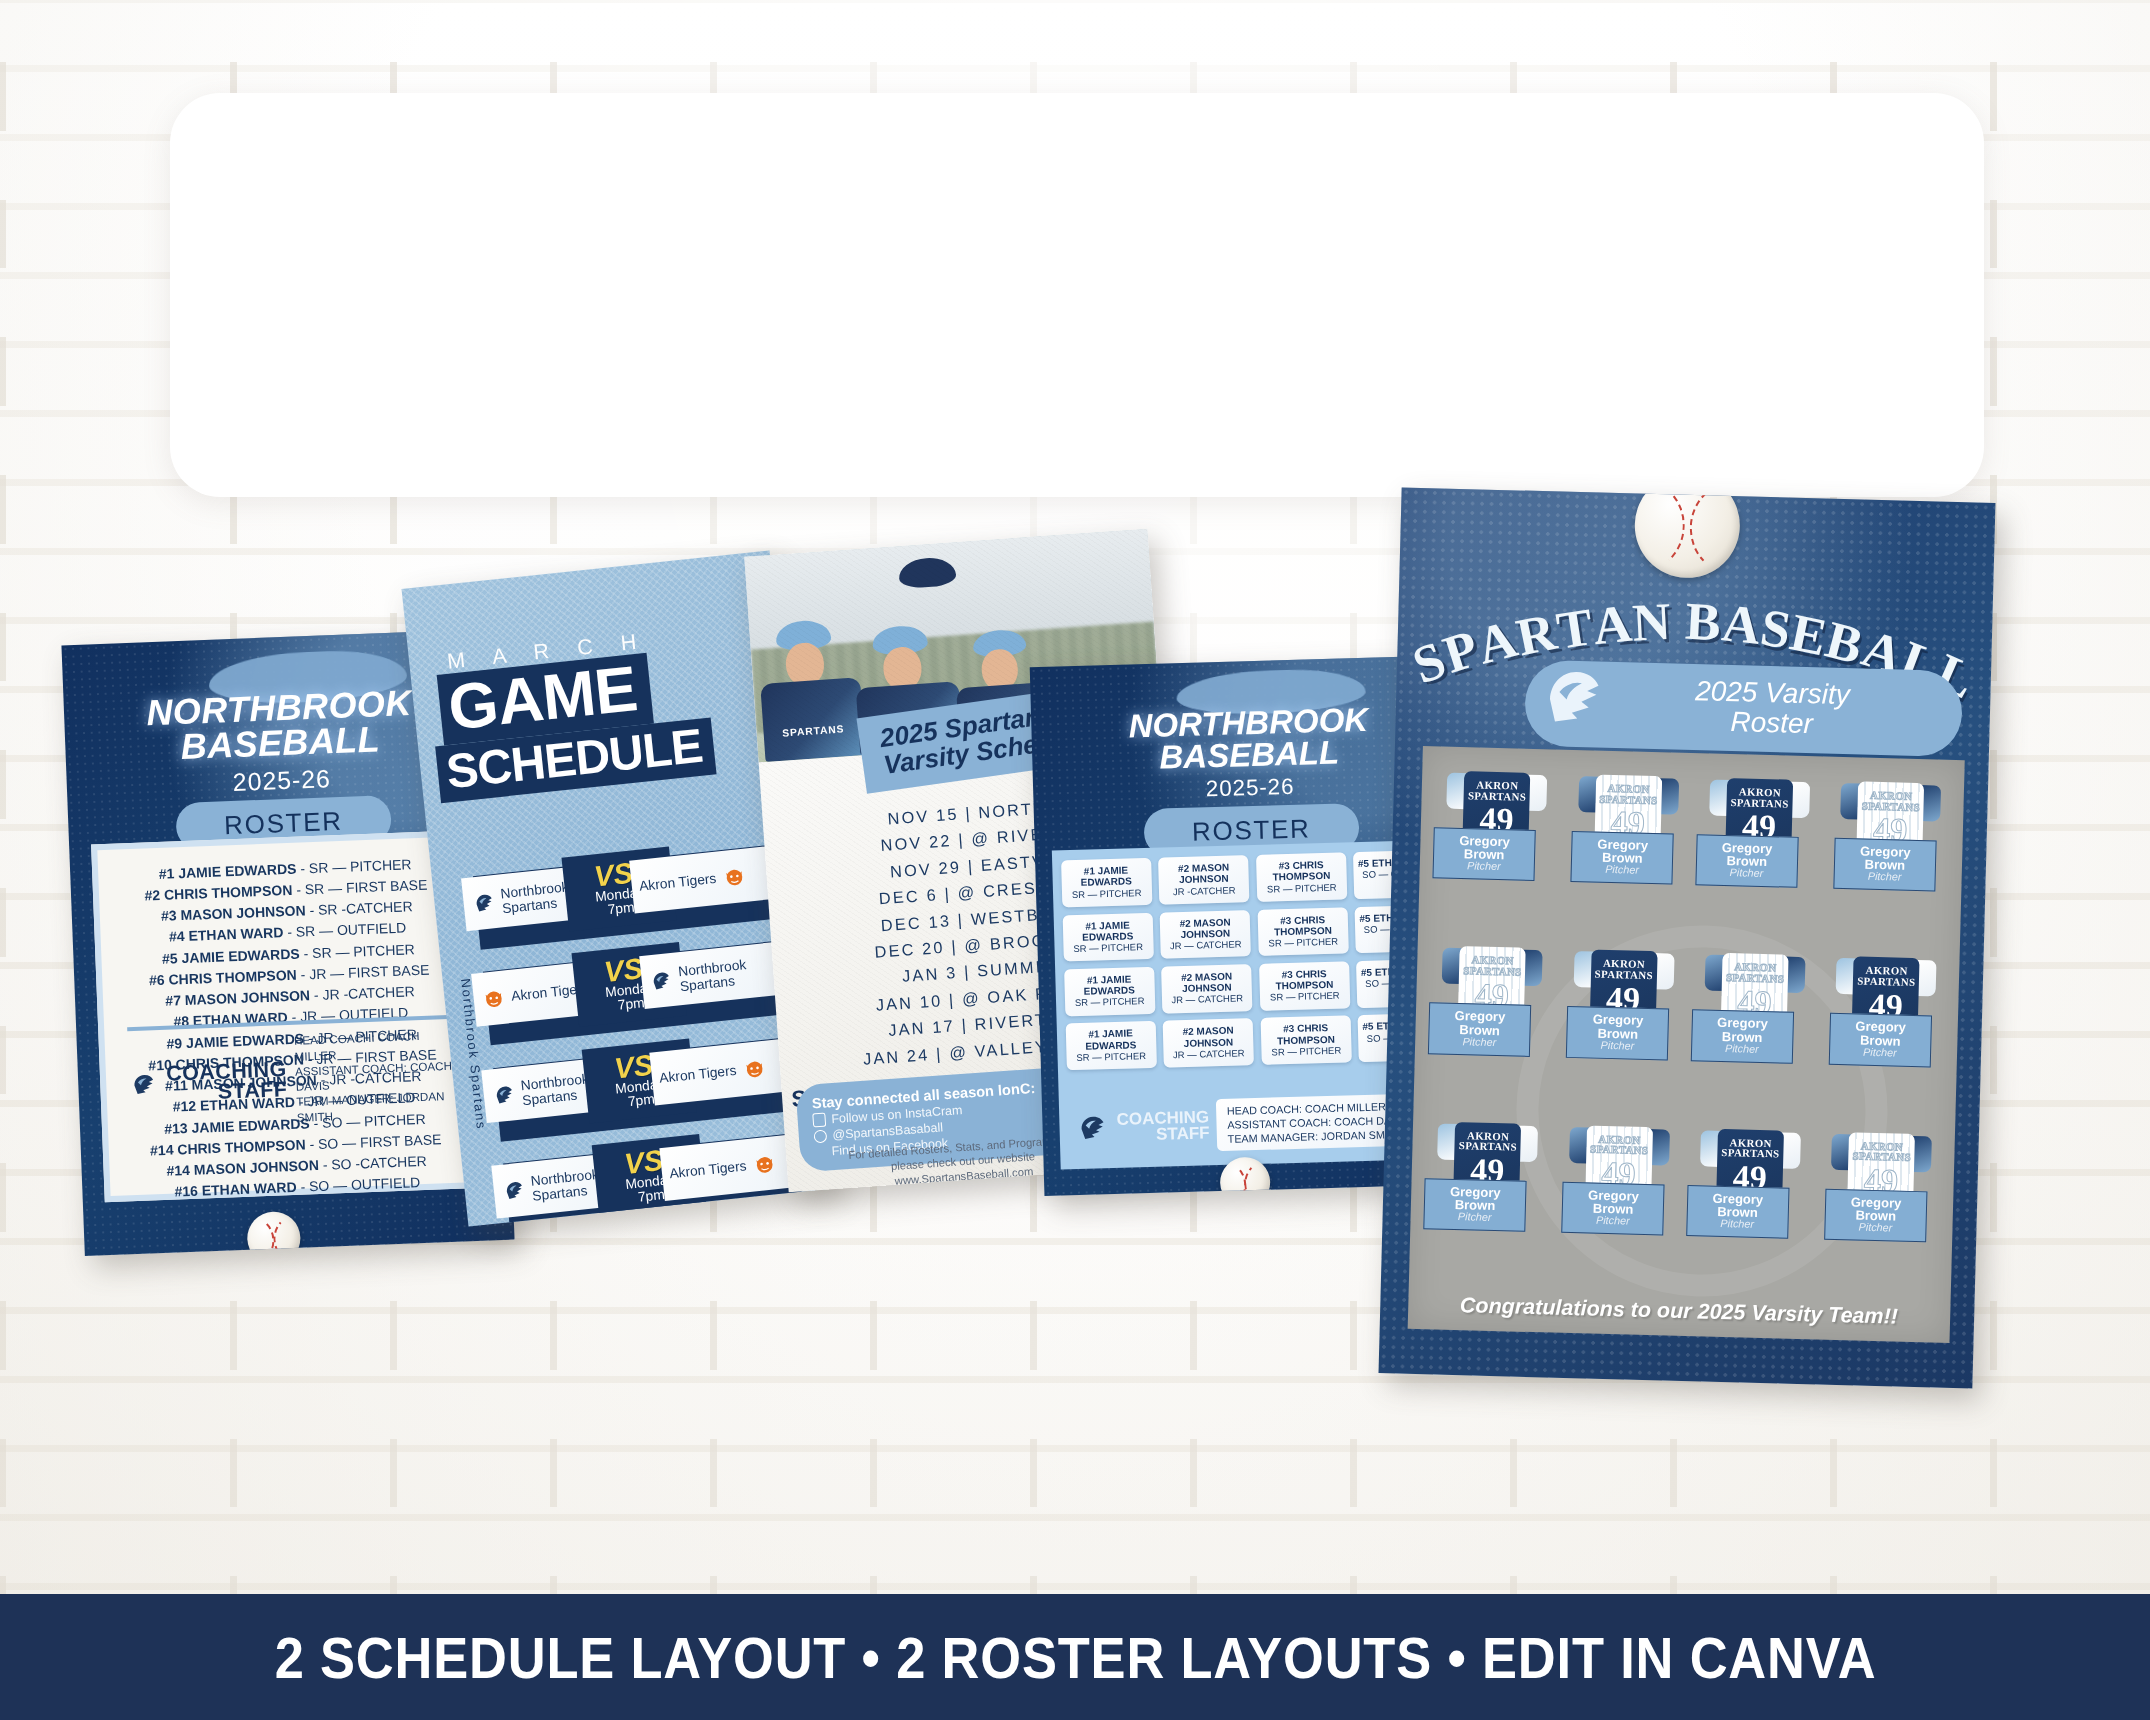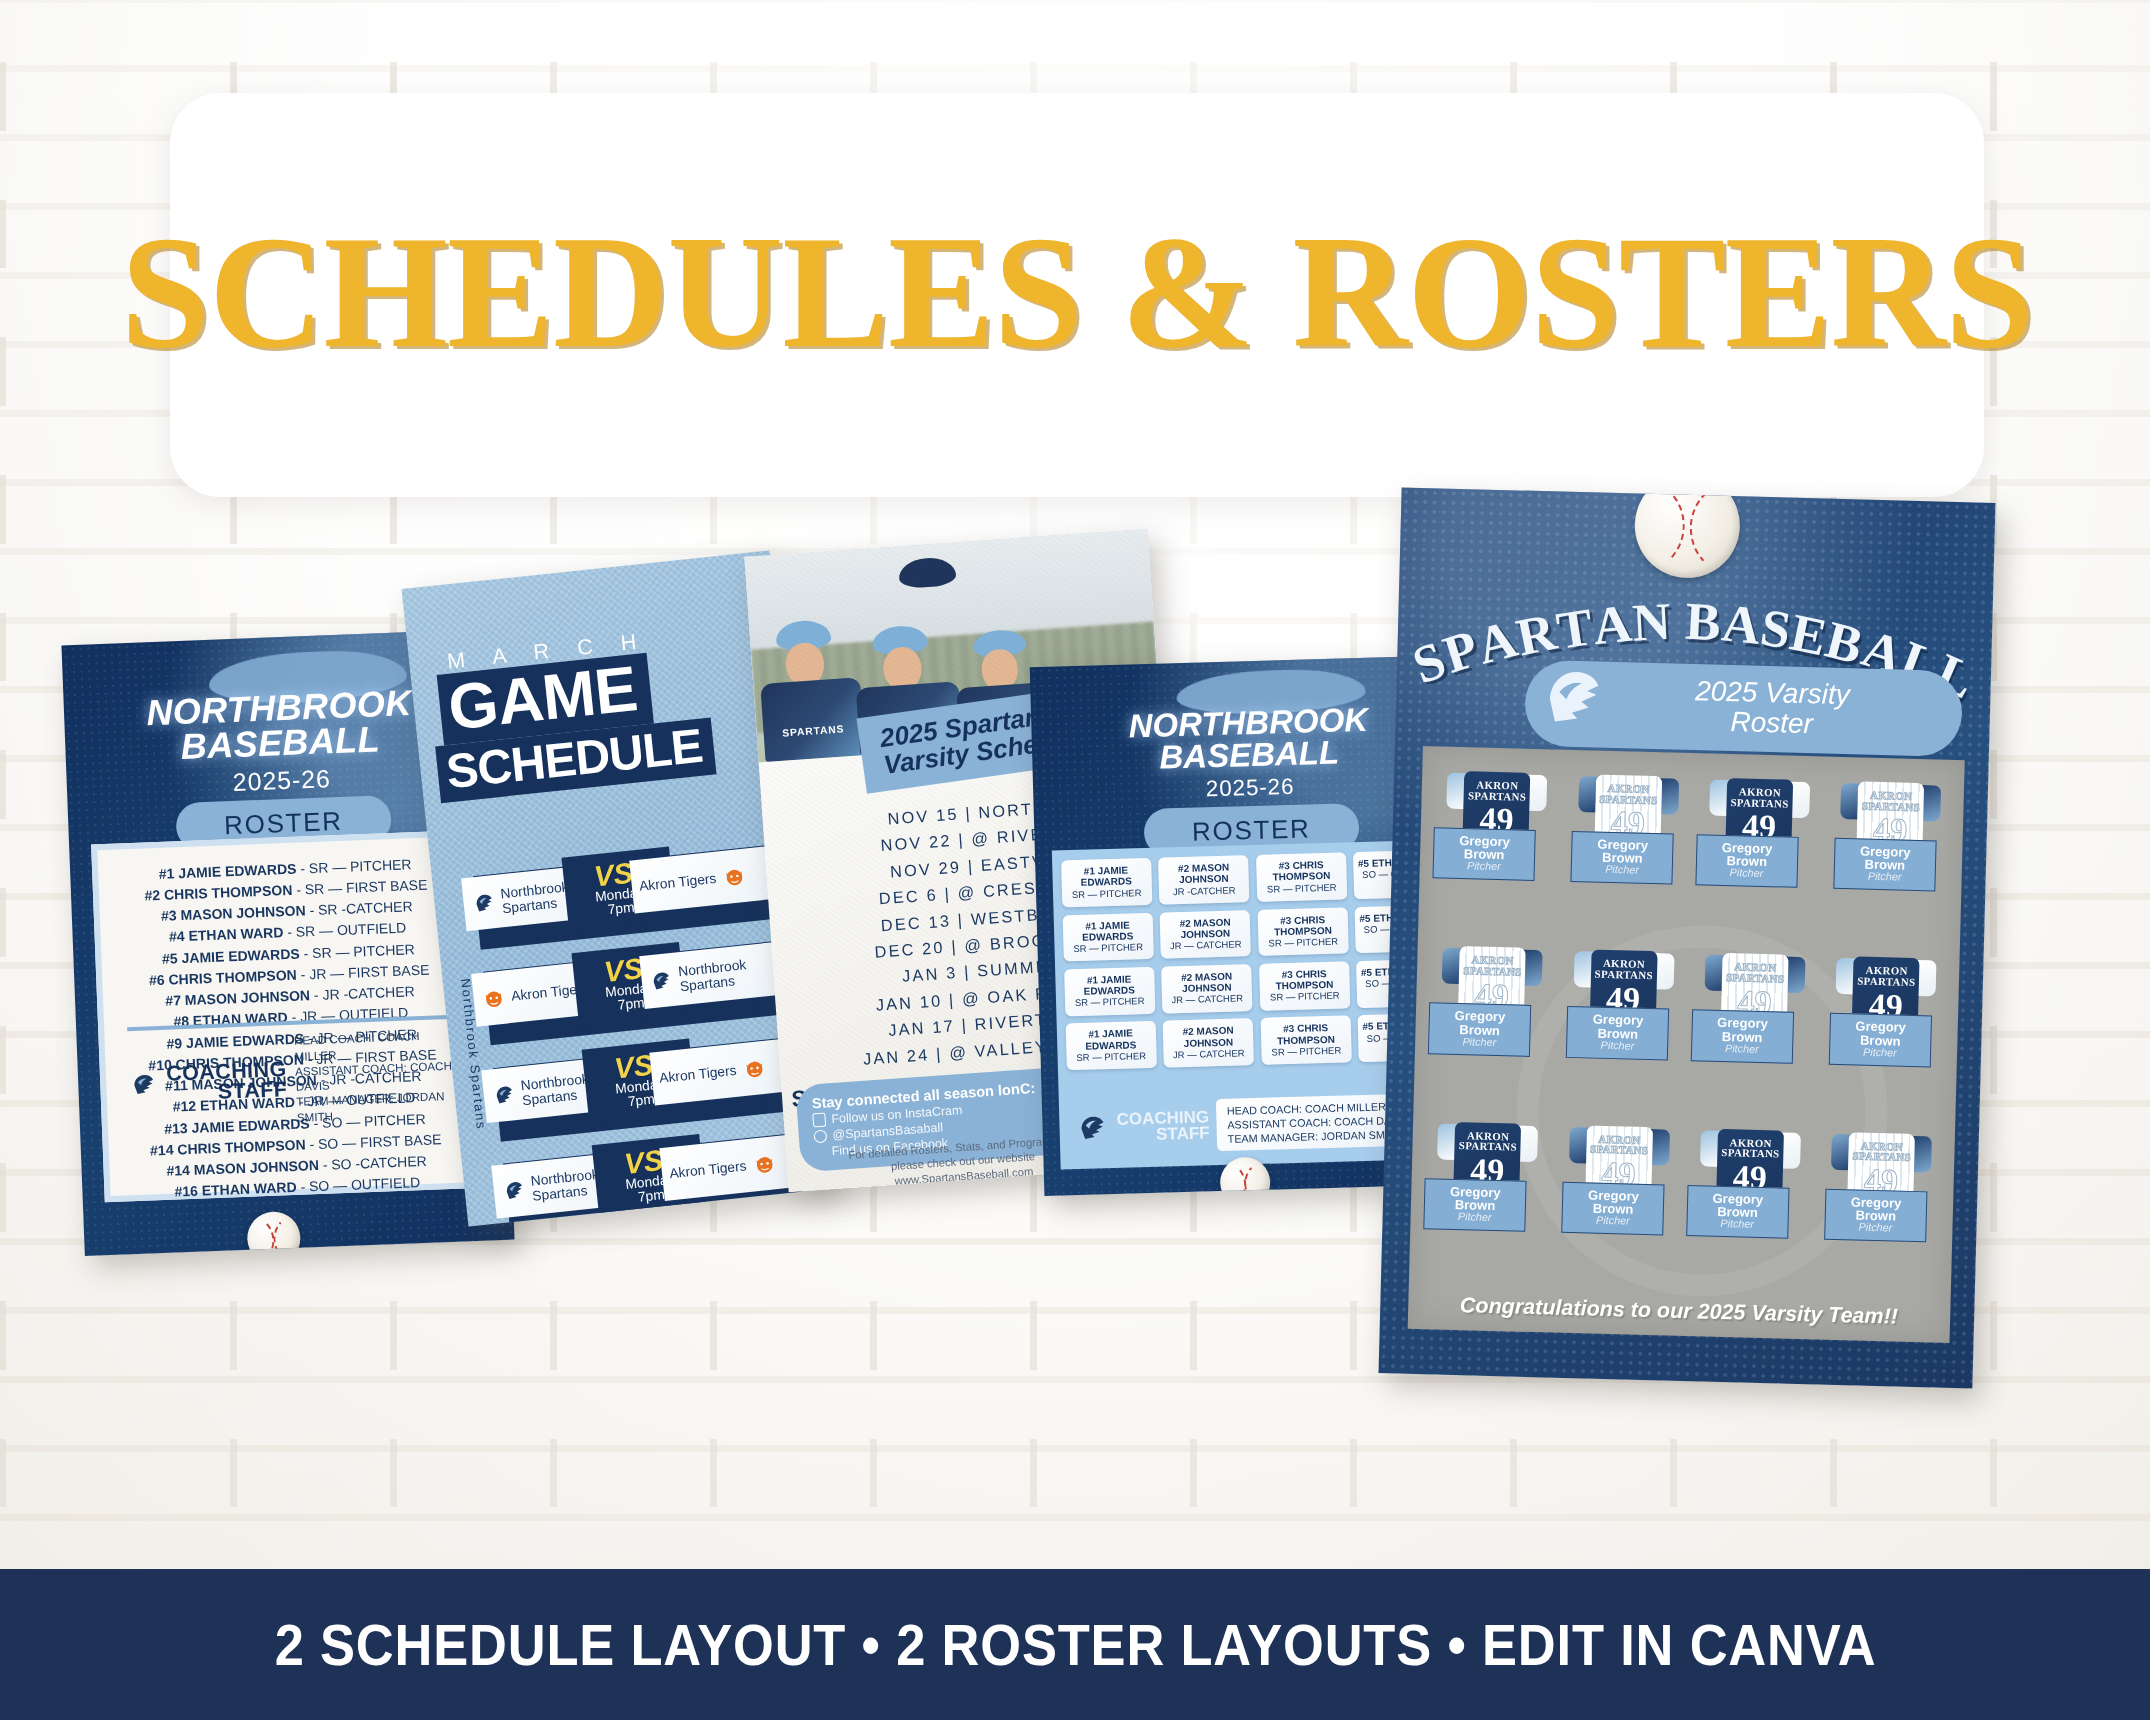--- a/index.html
+++ b/index.html
@@ -206,33 +206,32 @@
   .j-navy .jsleeveL{background:linear-gradient(160deg,#9dc3e0,#ffffff);}
   .j-navy .jteam,.j-navy .jnum{color:#ffffff;}
   .j-white .jbody{background:repeating-linear-gradient(90deg,#ffffff 0 6px,#dfe8ef 6px 7.7px);}
   .j-white .jsleeveL{background:linear-gradient(160deg,#7fa9cf,#1f3f6d);}
   .j-white .jsleeveR{background:linear-gradient(160deg,#1f3f6d,#7fa9cf);}
   .j-white .jteam,.j-white .jnum{color:#ffffff;-webkit-text-stroke:1px #9fb6c9;}
   #p5congrats{position:absolute;left:0;right:0;bottom:12px;text-align:center;color:#ffffff;font-style:italic;
               font-weight:bold;font-size:21.5px;text-shadow:1.7px 1.7px 1.7px rgba(0,0,0,.18);}
 
   
-  #banner{position:absolute;left:0;right:0;bottom:0;height:152px;background:#1e3257;
+  #banner{position:absolute;left:0;right:0;bottom:0;height:127px;background:#1e3257;
           display:flex;align-items:center;justify-content:center;}
   #bannerText{color:#fff;font-weight:bold;font-size:57px;letter-spacing:0.9px;white-space:nowrap;
               font-family:"Liberation Sans Narrow","Liberation Sans",sans-serif;transform:scaleX(.92);}
 </style>
 </head>
 <body>
 
 <div id="wall"></div>
 <div id="wallsheen"></div>
 
 <div id="headerCard">
-  <div id="mainTitle">SCHEDULES &amp; ROSTERS</div>
 </div>
 
 <div class="poster" id="poster1">
   <div class="dots"></div>
   <div class="brush" style="left:146px;top:15.5px;width:198px;height:50px;"></div>
   <div class="p1title">
     <div>NORTHBROOK</div>
     <div>BASEBALL</div>
   </div>
   <div class="p1year">2025-26</div>

